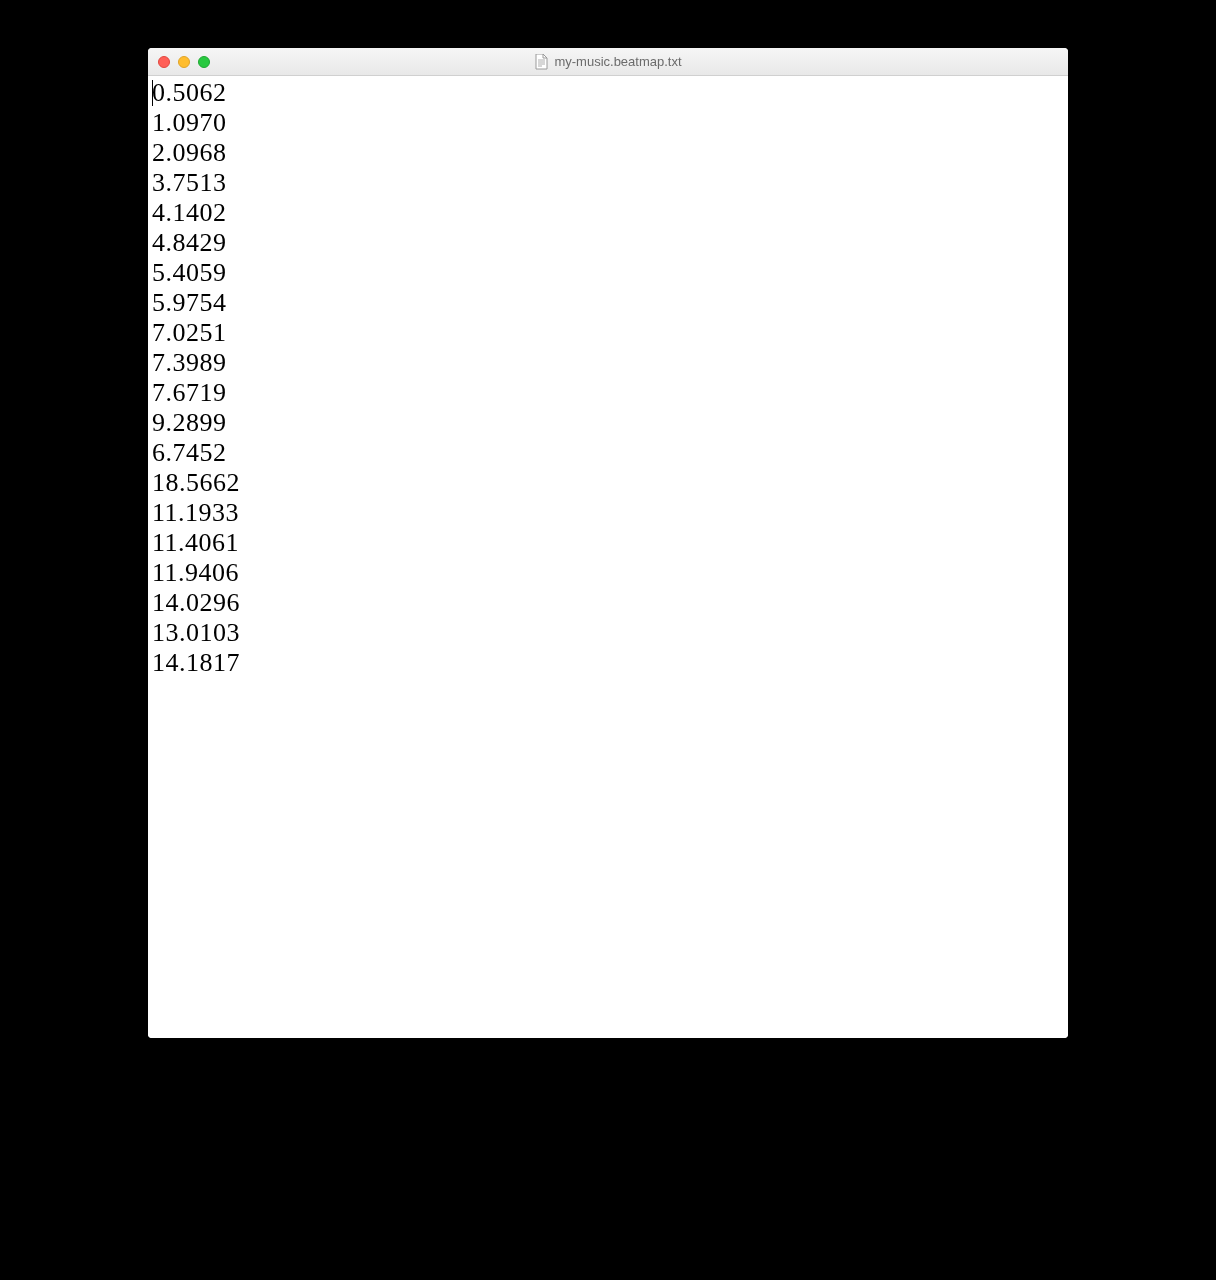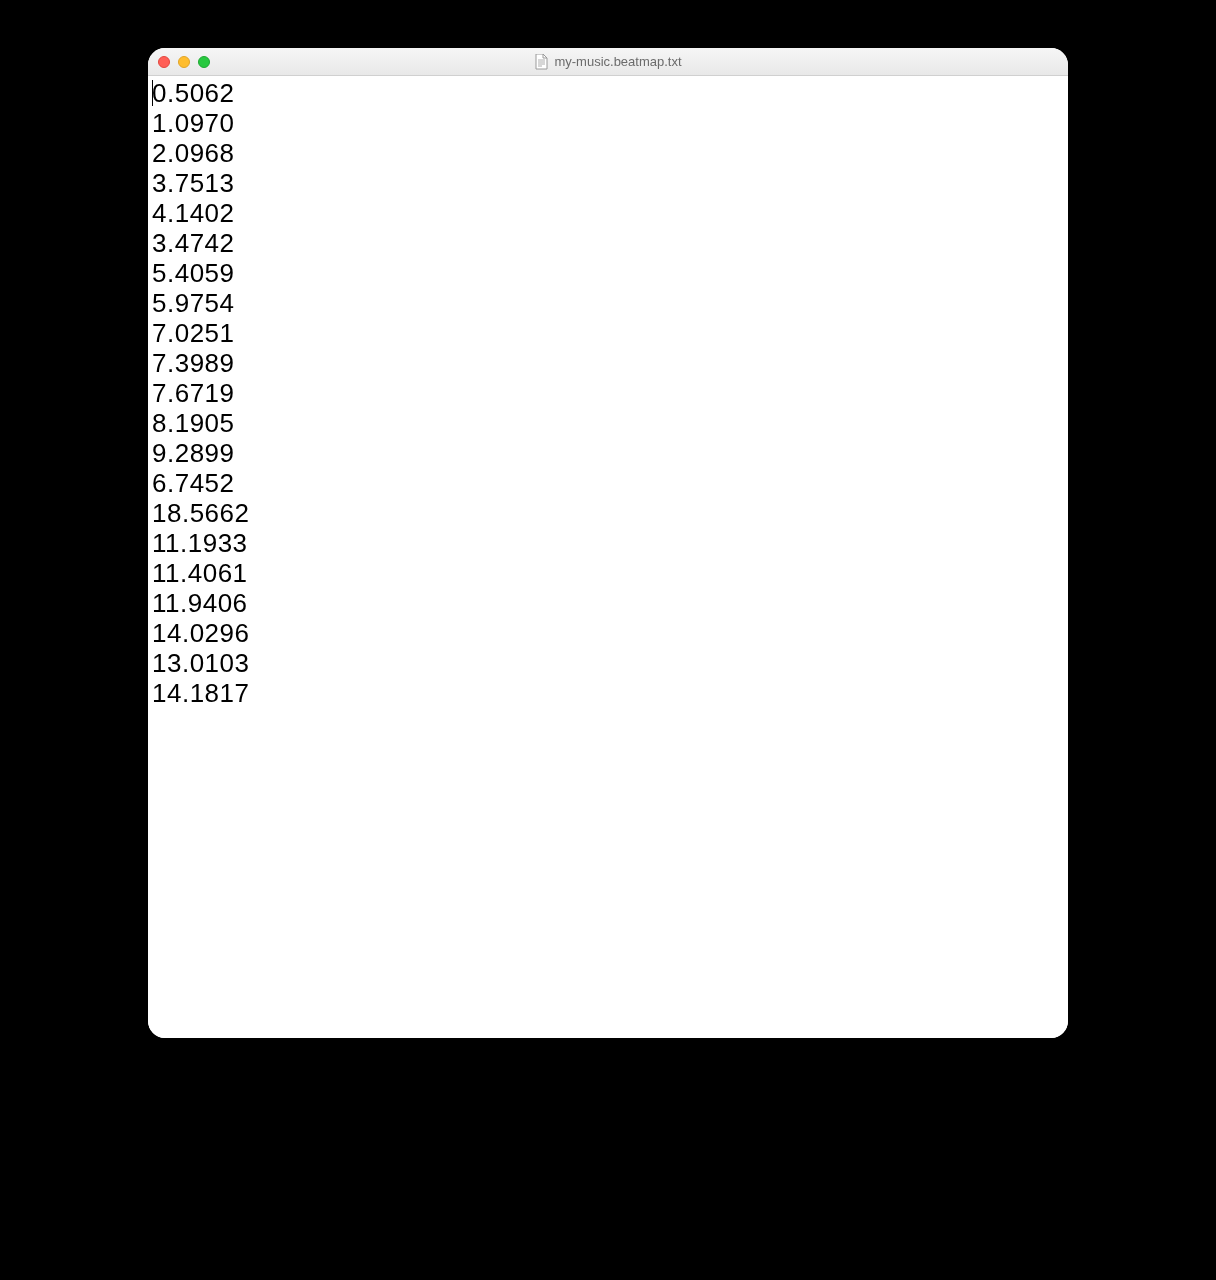--- a/index.html
+++ b/index.html
@@ -13,21 +13,21 @@
       height: 1280px;
       display: flex;
       align-items: flex-start;
       justify-content: center;
       padding-top: 48px;
     }
     .window {
       width: 920px;
       height: 990px;
       background: #ffffff;
-      border-radius: 17px;
+      border-radius: 4px;
       box-shadow: 0 10px 40px rgba(0,0,0,0.6);
       overflow: hidden;
       display: flex;
       flex-direction: column;
     }
     .titlebar {
       height: 28px;
       background: linear-gradient(to bottom, #f6f6f6, #e8e8e8);
       border-bottom: 1px solid #d0d0d0;
       display: flex;
@@ -86,21 +86,21 @@
     }
     .text-cursor {
       position: absolute;
       left: 4px;
       top: 4px;
       width: 1px;
       height: 26px;
       background: #000000;
     }
     .text-line {
-      font-family: Liberation Sans, sans-serif;
+      font-family: Liberation Serif, serif;
       font-size: 26px;
       line-height: 30px;
       color: #000000;
       white-space: pre;
       letter-spacing: 0.5px;
     }
   </style>
 </head>
 <body>
 
@@ -126,27 +126,26 @@
     </div>
   </div>
   <div class="content">
     <div class="text-cursor"></div>
     <div id="lines">
         <div class="text-line">0.5062</div>
         <div class="text-line">1.0970</div>
         <div class="text-line">2.0968</div>
         <div class="text-line">3.7513</div>
         <div class="text-line">4.1402</div>
-        <div class="text-line">3.4742</div>
+        <div class="text-line">4.8429</div>
         <div class="text-line">5.4059</div>
         <div class="text-line">5.9754</div>
         <div class="text-line">7.0251</div>
         <div class="text-line">7.3989</div>
         <div class="text-line">7.6719</div>
-        <div class="text-line">8.1905</div>
         <div class="text-line">9.2899</div>
         <div class="text-line">6.7452</div>
         <div class="text-line">18.5662</div>
         <div class="text-line">11.1933</div>
         <div class="text-line">11.4061</div>
         <div class="text-line">11.9406</div>
         <div class="text-line">14.0296</div>
         <div class="text-line">13.0103</div>
         <div class="text-line">14.1817</div>
       </div>

